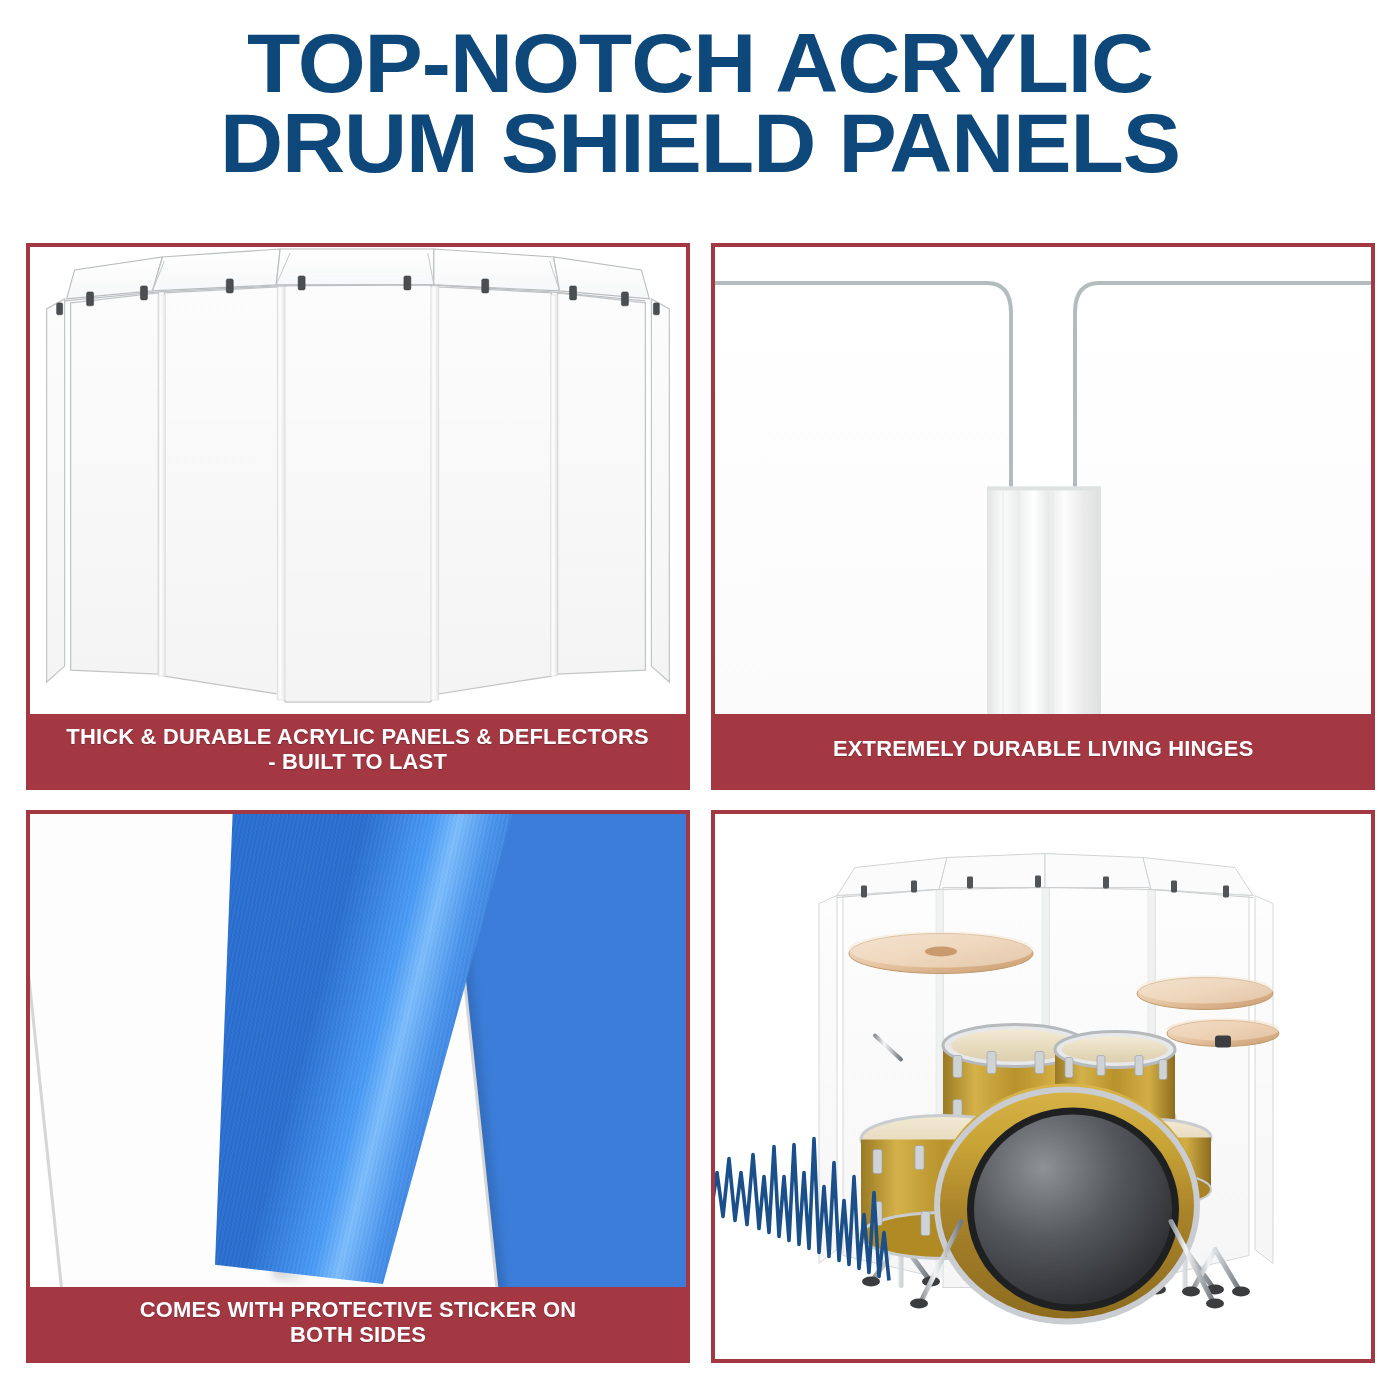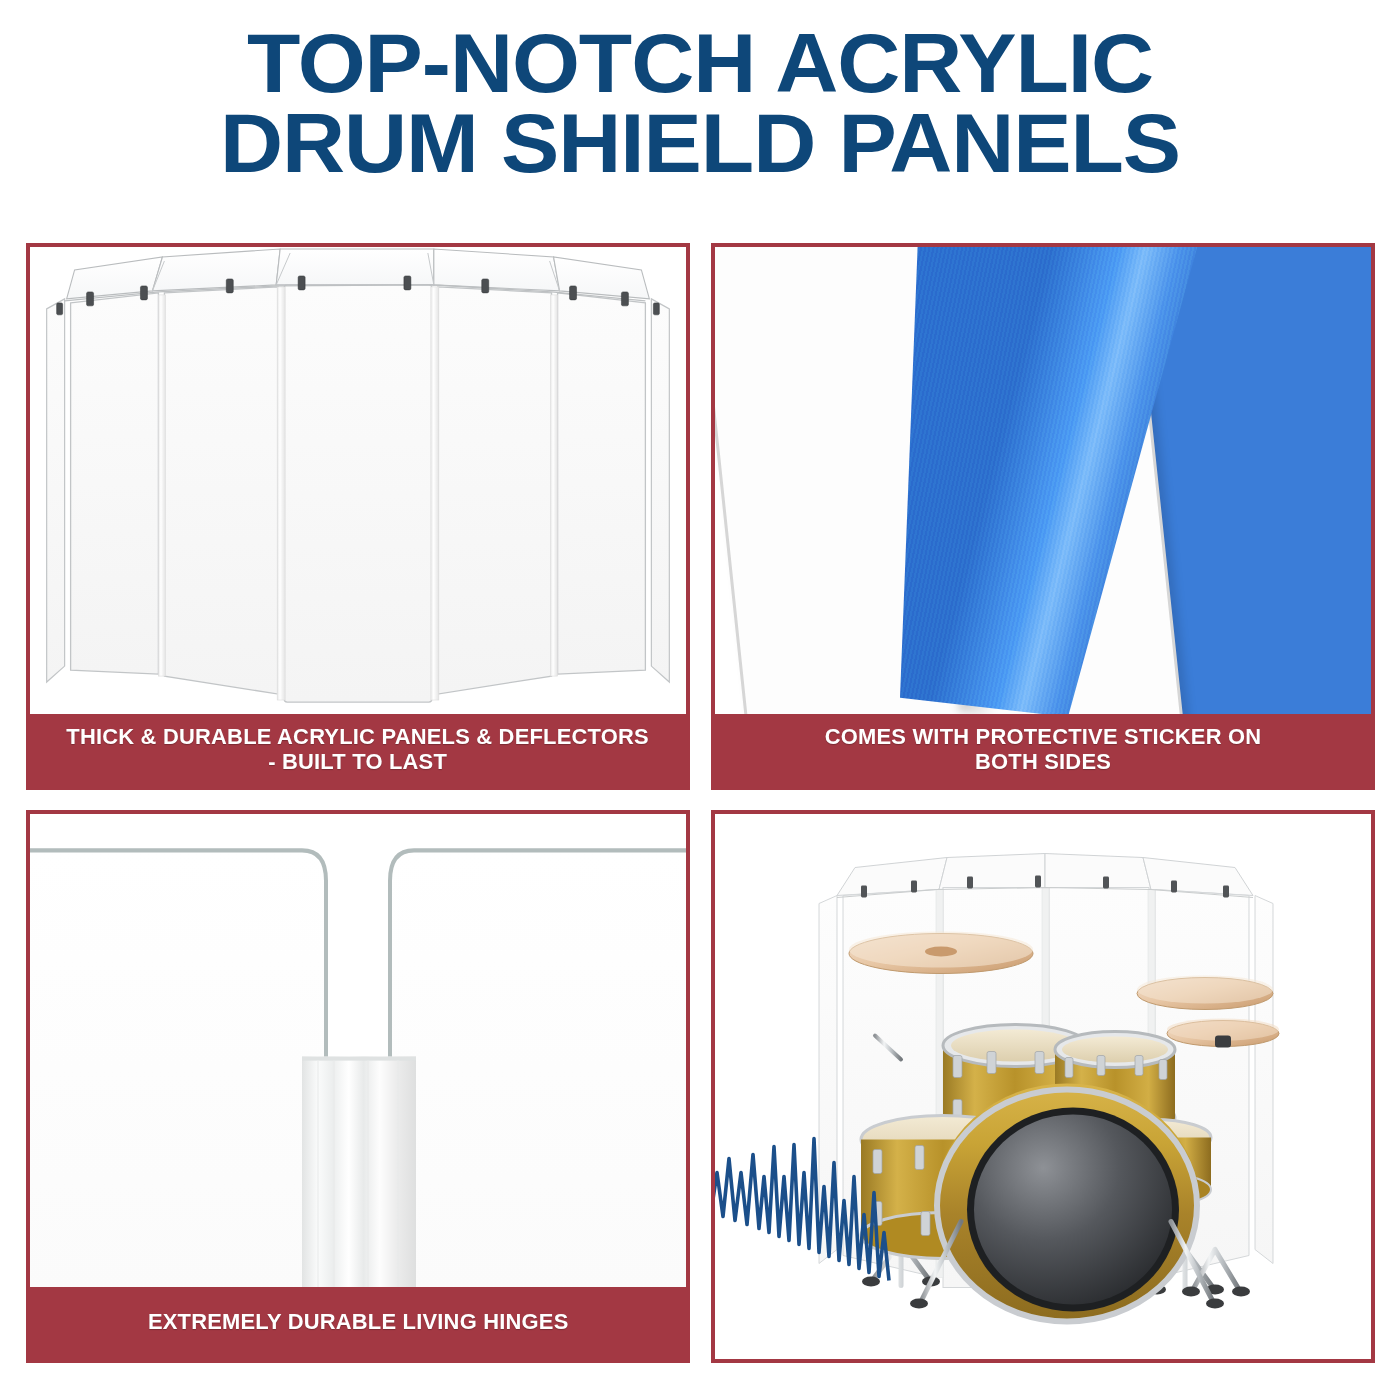--- a/index.html
+++ b/index.html
@@ -207,36 +207,20 @@
       </svg>
     </div>
     <div class="caption h2">
       <span class="cap-txt">THICK &amp; DURABLE ACRYLIC PANELS &amp; DEFLECTORS
 - BUILT TO LAST</span>
     </div>
   </div>
 
   <div class="card">
     <div class="media">
-      <div class="peel-wrap">
-        <div class="peel-blue"></div>
-        <div class="peel-blue-lower"></div>
-        <div class="sheet-clear"></div>
-        <div class="peel-edge-shadow"></div>
-        <div class="peel-flap"></div>
-      </div>
-    </div>
-    <div class="caption h2">
-      <span class="cap-txt">COMES WITH PROTECTIVE STICKER ON
-BOTH SIDES</span>
-    </div>
-  </div>
-
-  <div class="card">
-    <div class="media">
       <svg class="svgfill" viewBox="0 0 656 468" preserveAspectRatio="none">
         <defs>
           <linearGradient id="gHingeCol" x1="0" y1="0" x2="1" y2="0">
             <stop offset="0%" stop-color="#e2e4e4"></stop>
             <stop offset="14%" stop-color="#fafbfb"></stop>
             <stop offset="27%" stop-color="#eceeee"></stop>
             <stop offset="41%" stop-color="#ffffff"></stop>
             <stop offset="54%" stop-color="#e8eaea"></stop>
             <stop offset="68%" stop-color="#fdfdfd"></stop>
             <stop offset="82%" stop-color="#ededed"></stop>
@@ -261,20 +245,36 @@
         <g stroke="#e8eaea" stroke-width="1.2" opacity="0.9">
           <line x1="288" y1="244" x2="288" y2="476"></line>
           <line x1="304" y1="244" x2="304" y2="476"></line>
           <line x1="338" y1="244" x2="338" y2="476"></line>
           <line x1="368" y1="244" x2="368" y2="476"></line>
         </g>
       </svg>
     </div>
     <div class="caption h1">
       <span class="cap-txt">EXTREMELY DURABLE LIVING HINGES</span>
+    </div>
+  </div>
+
+  <div class="card">
+    <div class="media">
+      <div class="peel-wrap">
+        <div class="peel-blue"></div>
+        <div class="peel-blue-lower"></div>
+        <div class="sheet-clear"></div>
+        <div class="peel-edge-shadow"></div>
+        <div class="peel-flap"></div>
+      </div>
+    </div>
+    <div class="caption h2">
+      <span class="cap-txt">COMES WITH PROTECTIVE STICKER ON
+BOTH SIDES</span>
     </div>
   </div>
 
   <div class="card">
     <div class="media drum-stage">
       <svg class="svgfill" viewBox="0 0 656 474" preserveAspectRatio="xMidYMid meet">
         <defs>
           <linearGradient id="gGold" x1="0" y1="0" x2="0" y2="1">
             <stop offset="0%" stop-color="#d8b44a"></stop>
             <stop offset="25%" stop-color="#c9a436"></stop>

